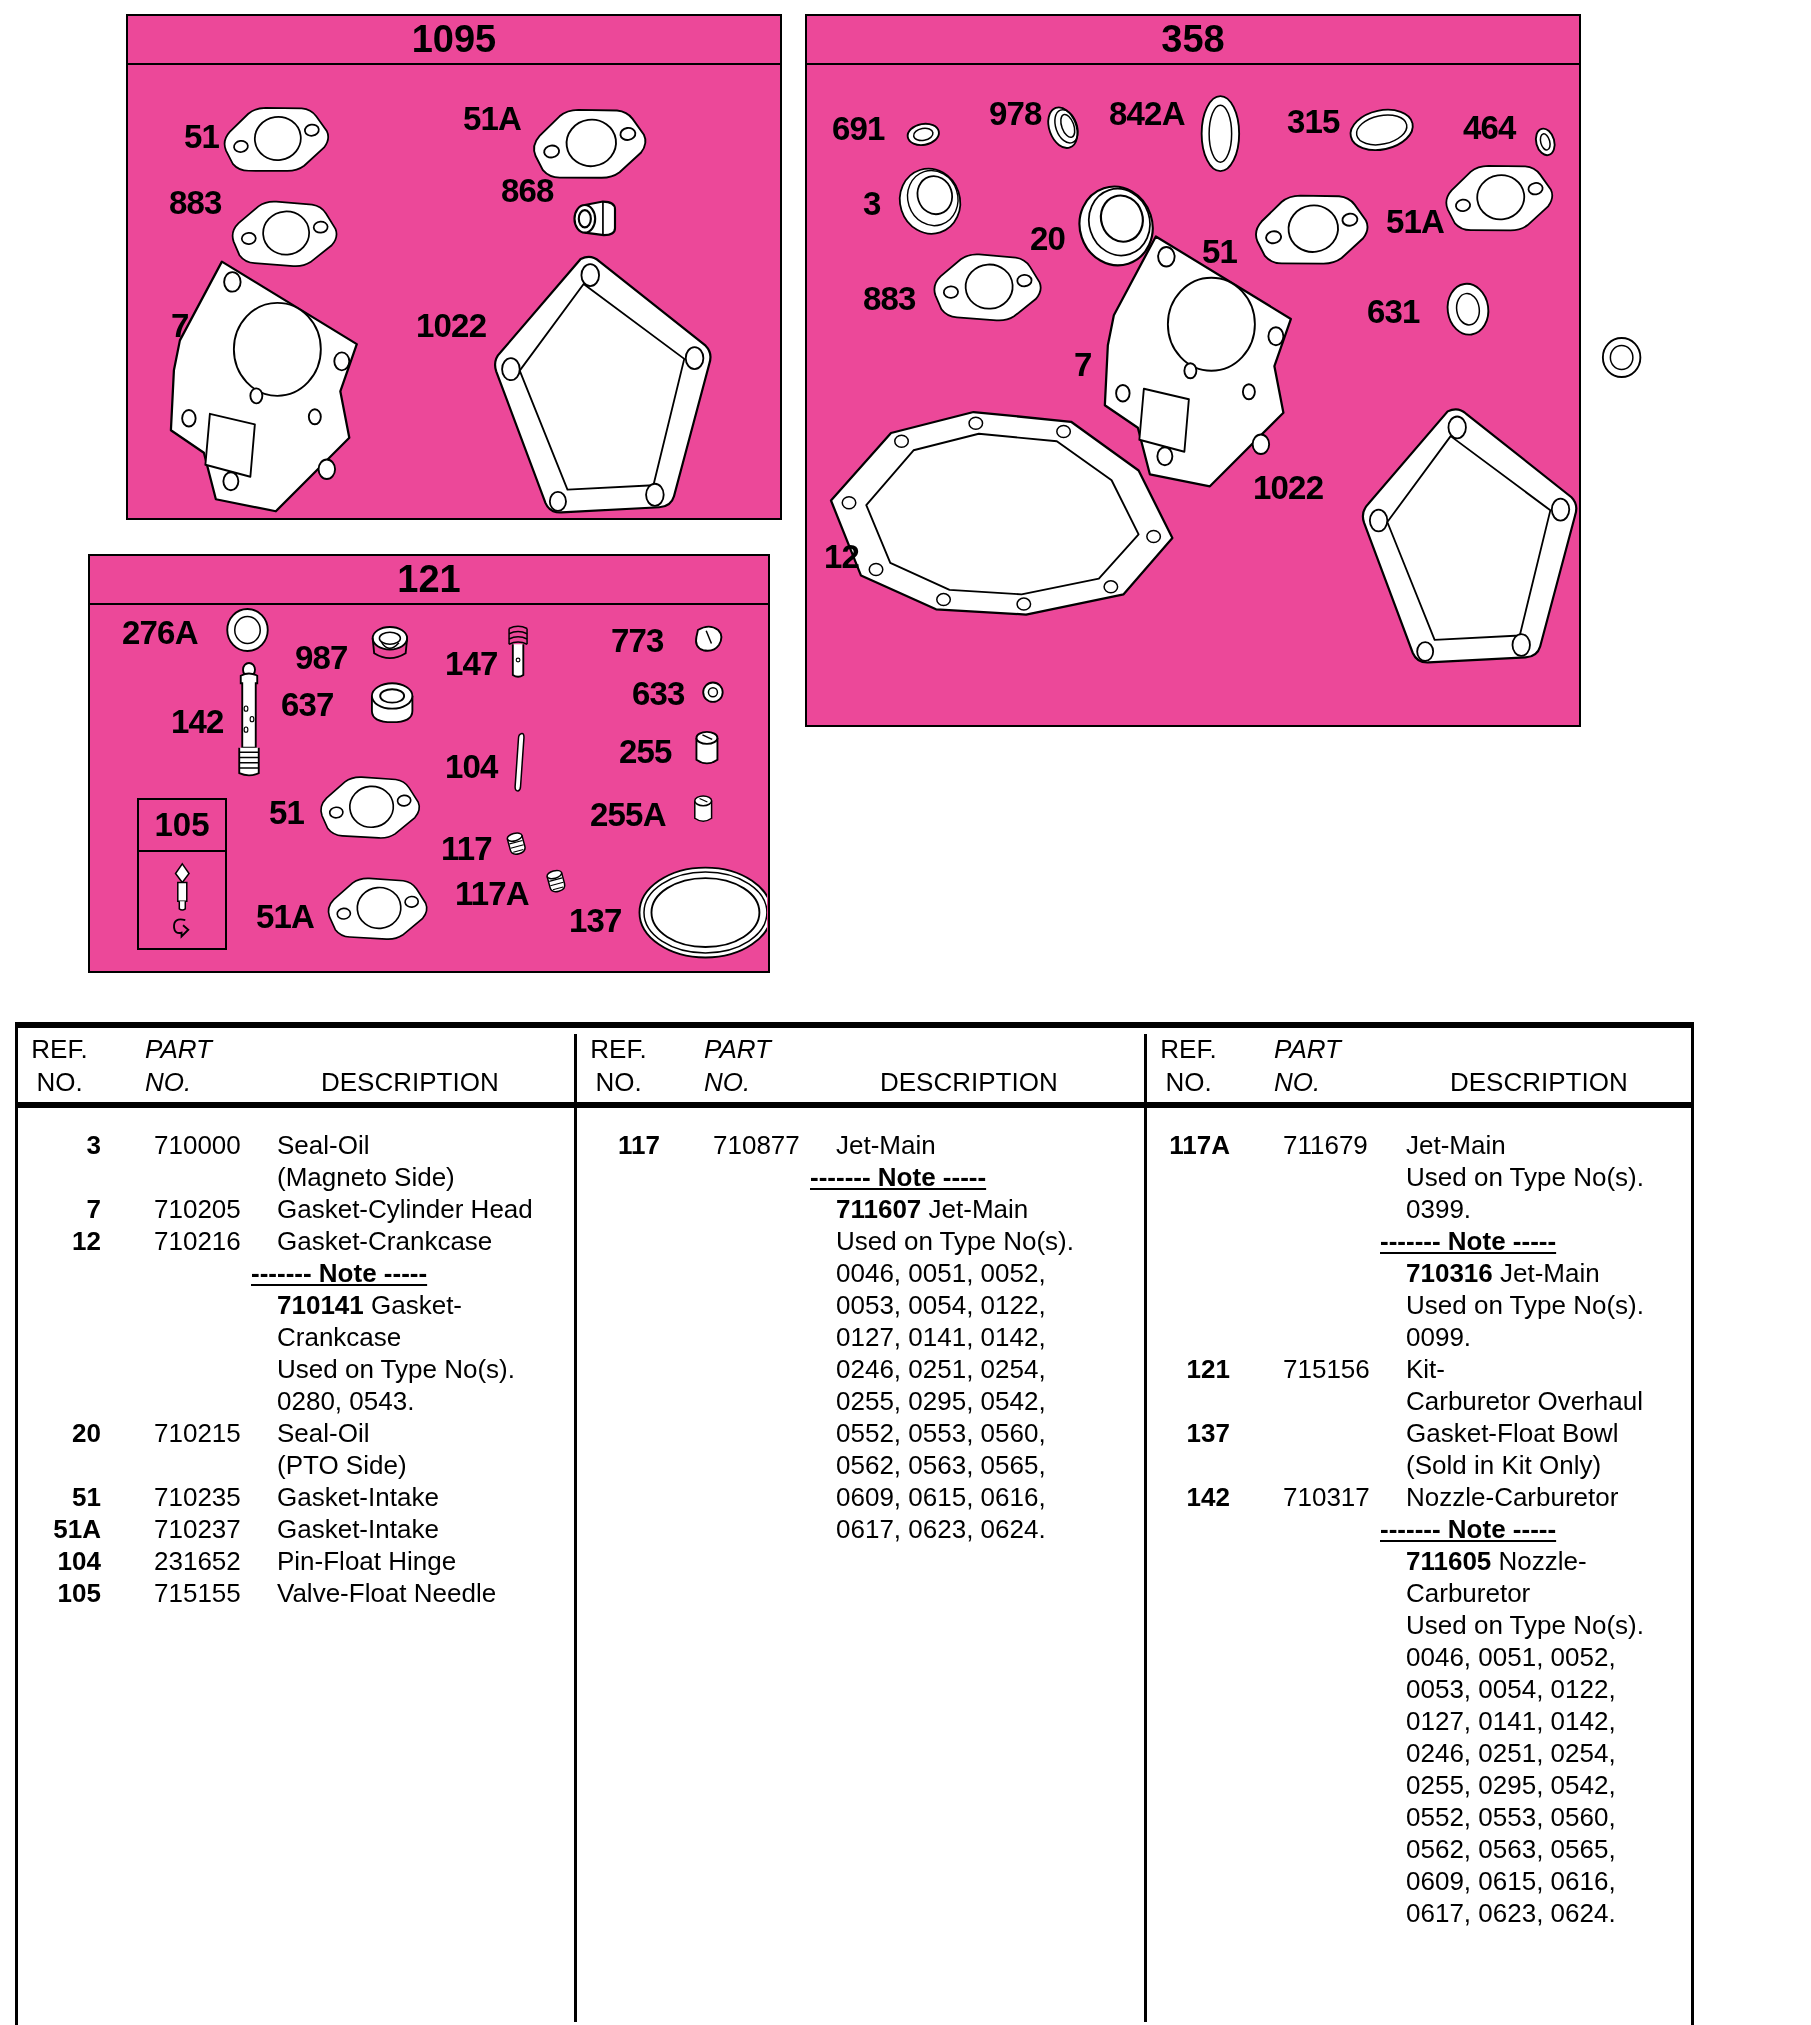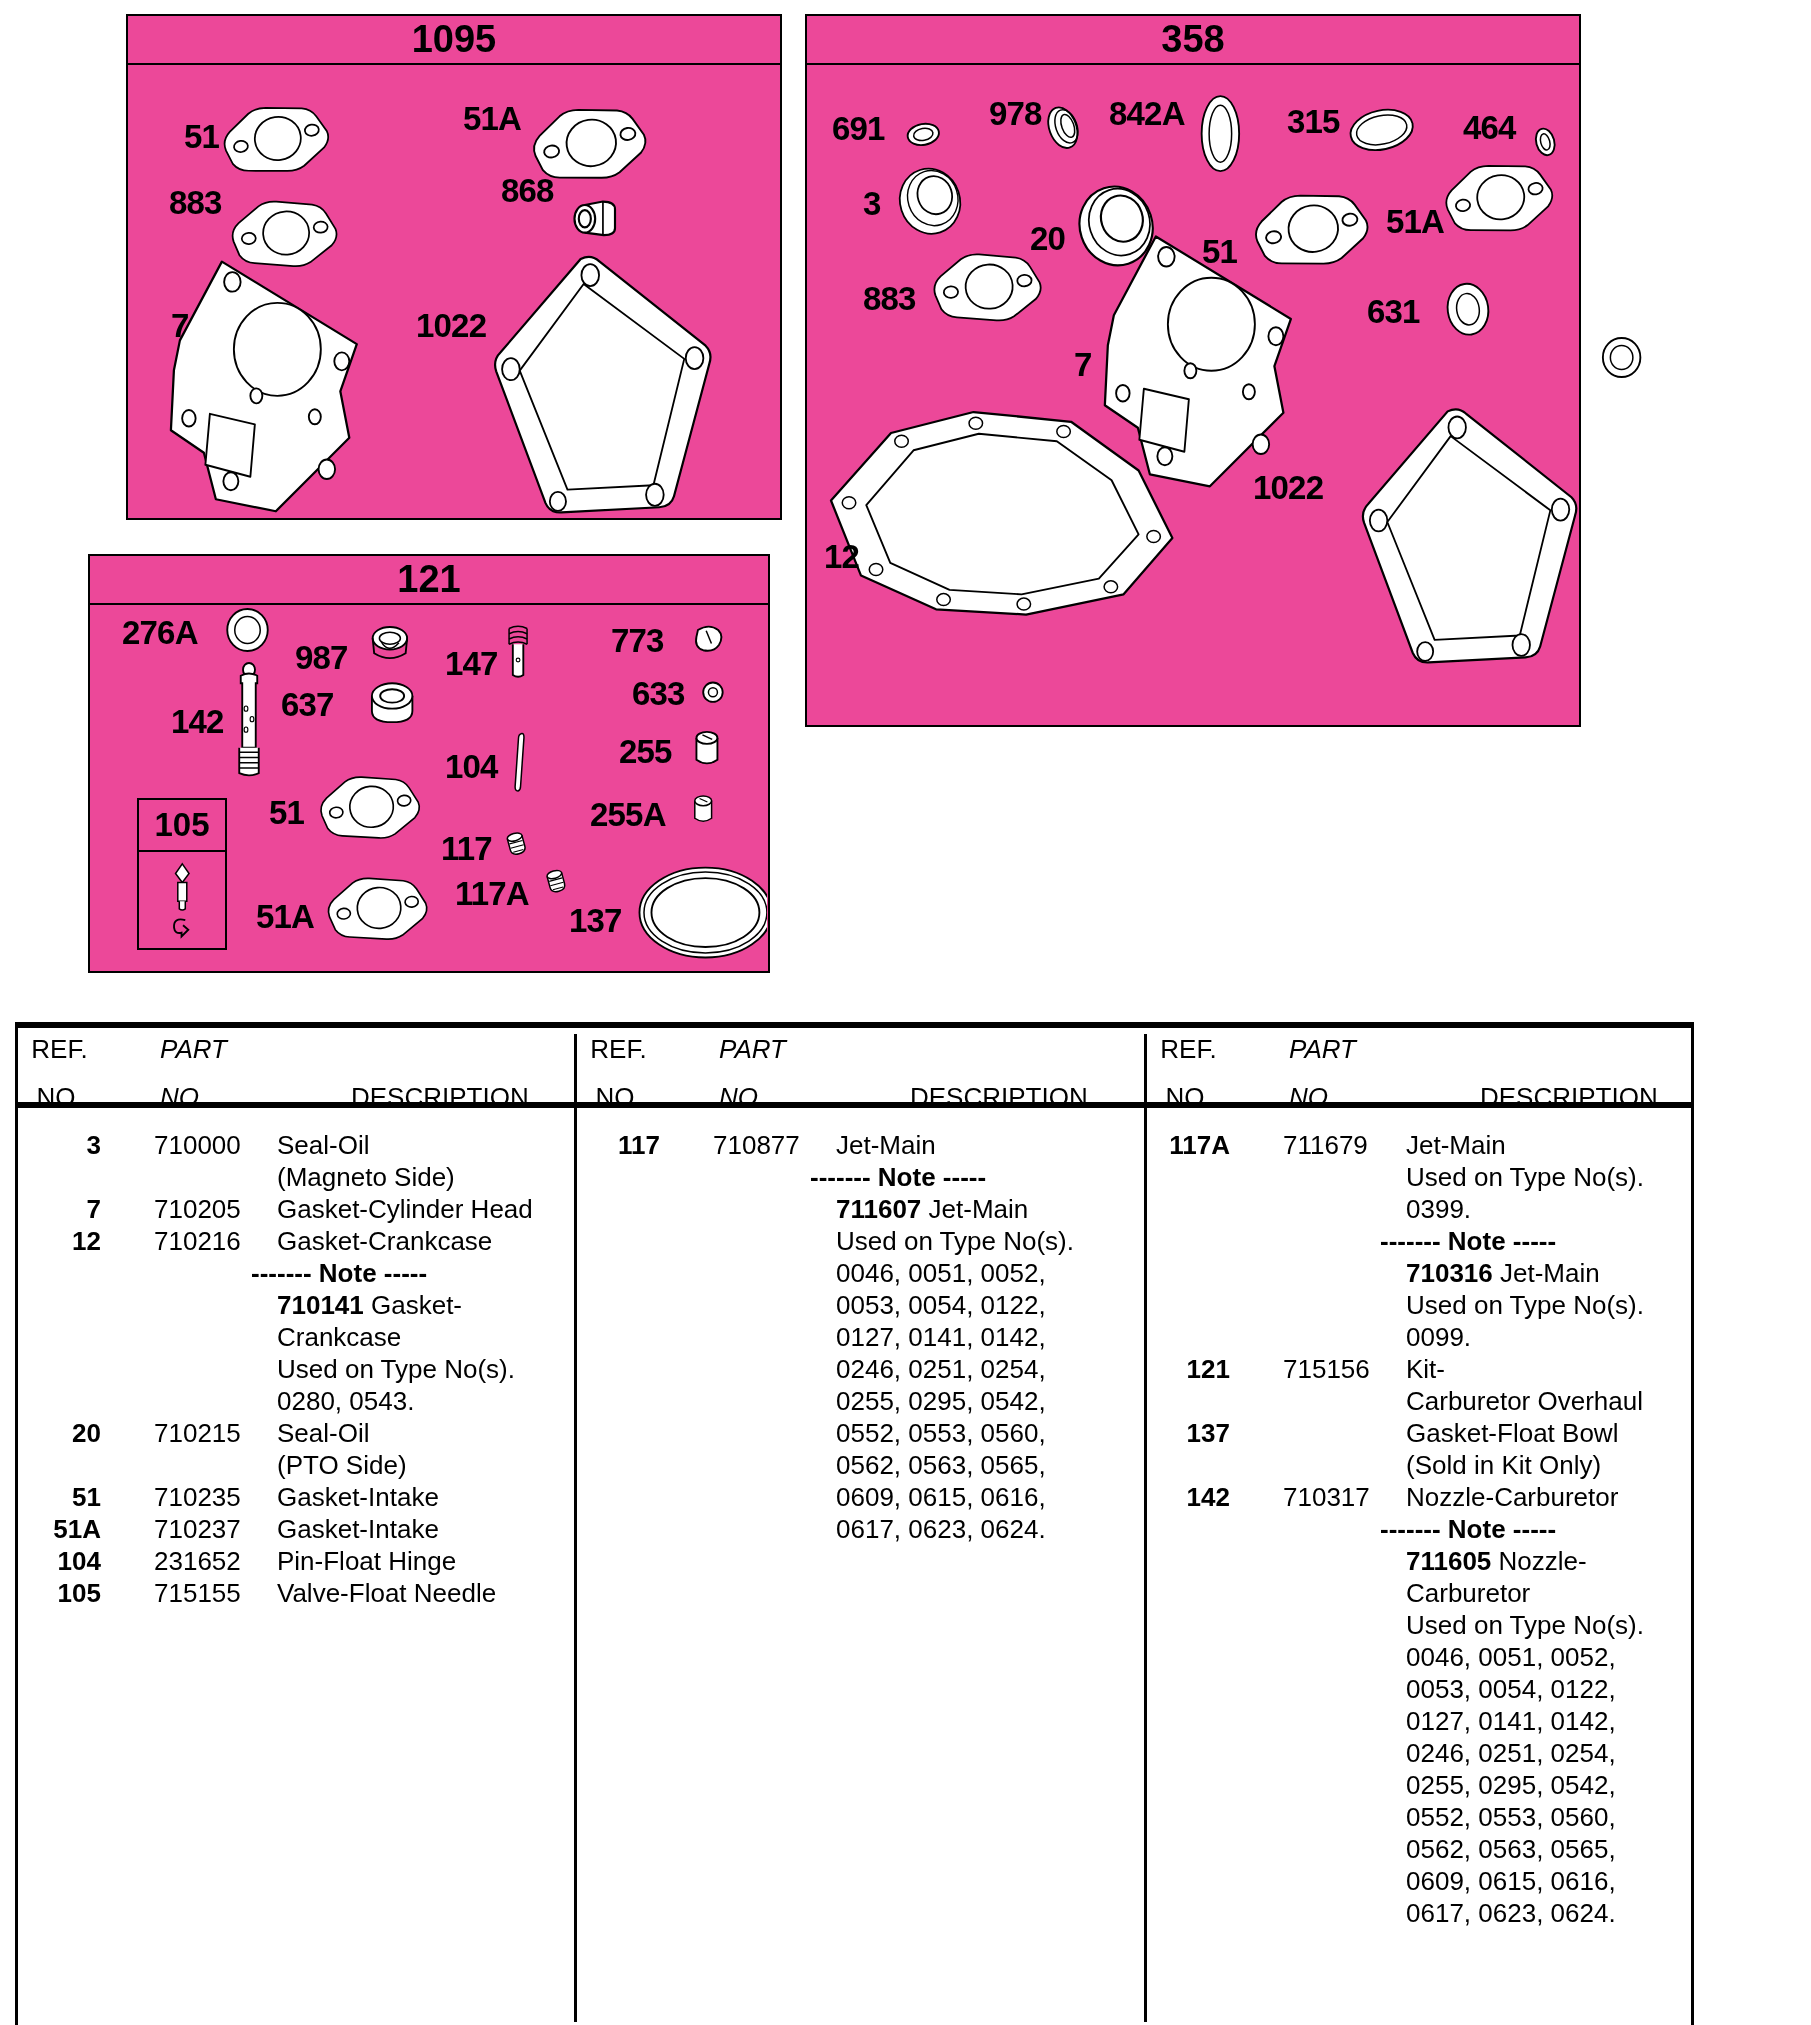--- a/index.html
+++ b/index.html
@@ -15,34 +15,34 @@
               letter-spacing:-0.8px;white-space:nowrap;}
   .subbox{position:absolute;border:2.3px solid #000;box-sizing:border-box;}
   .subbox-title{height:50px;border-bottom:2.3px solid #000;display:flex;align-items:center;
                 justify-content:center;font-weight:bold;font-size:33px;}
   
   .parts-table{position:absolute;box-sizing:border-box;background:#fff;
                border-left:3px solid #000;border-right:3px solid #000;
                border-top:6.8px solid #000;font-size:26px;}
   .thead{display:grid;grid-template-columns:556px 570px 1fr;border-bottom:6px solid #000;
          height:68px;padding-top:6px;box-sizing:content-box;}
-  .thead .hcol{display:grid;grid-template-columns:83px 161px 1fr;grid-template-rows:33px 33px;gap:15px;}
+  .thead .hcol{display:grid;grid-template-columns:83px 161px 1fr;grid-template-rows:33px 33px;}
   .thead .hcol+.hcol{border-left:3px solid #000;}
   .h-ref{text-align:center;}
   .h-part{padding-left:44px;font-style:italic;}
   .h-desc{padding-left:59px;}
   .tbody{display:grid;grid-template-columns:556px 570px 1fr;height:914px;}
   .tcol{box-sizing:border-box;padding-top:21px;overflow:hidden;}
   .tcol+.tcol{border-left:3px solid #000;}
   .trow{display:grid;grid-template-columns:83px 161px 1fr;line-height:32px;}
   .tref{text-align:right;font-weight:bold;}
   .tpart{padding-left:53px;font-weight:normal;}
   .tdesc{padding-left:15px;white-space:nowrap;}
   .tdesc b{font-weight:bold;}
-  .noteline{text-indent:-26px;}
+  .noteline{text-indent:-26px;text-decoration:underline;}
 </style>
 </head>
 <body>
 
 <div class="page">
 
   <svg width="0" height="0" style="position:absolute" aria-hidden="true">
     <defs>
       <g id="flange">
         <path d="M -73 6 Q -77 -9 -64 -20 L -34 -42 Q -23 -49 -8 -47 L 43 -39 Q 56 -36 62 -25 L 74 -2 Q 78 10 67 21 L 35 43 Q 24 49 10 47 L -45 39 Q -59 37 -66 26 Z" fill="#fff" stroke="#000" stroke-width="2.5"></path>

